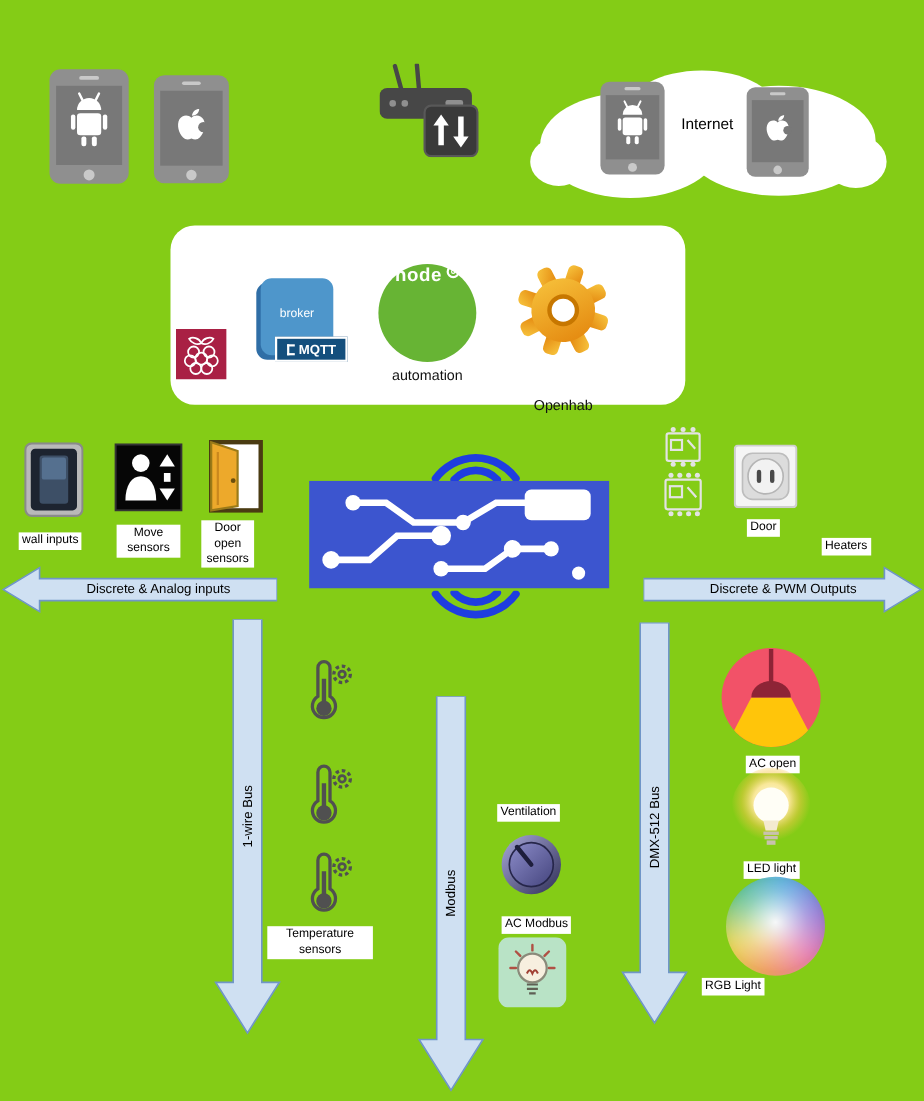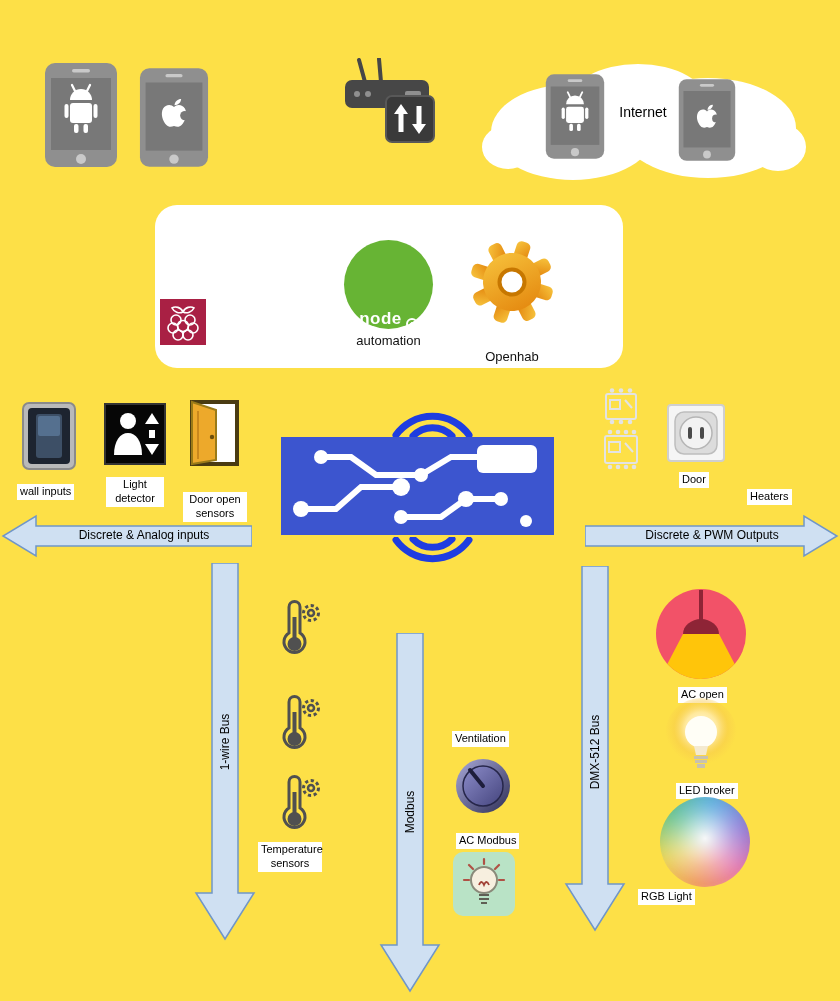--- a/index.html
+++ b/index.html
@@ -1,27 +1,27 @@
 <!DOCTYPE html>
 <html><head>
 <meta charset="utf-8">
 <style>
   *{margin:0;padding:0;box-sizing:border-box}
   html,body{background:#000}
-  #canvas{position:relative;width:840px;height:1001px;background:#fde047;overflow:hidden;
+  #canvas{position:relative;width:840px;height:1001px;background:#84cc16;overflow:hidden;
           font-family:"Liberation Sans",sans-serif}
   .abs{position:absolute}
   .flip-v svg{transform:scaleY(-1)}
 
   .hub{position:absolute;left:155px;top:205px;width:468px;height:163px;background:#fff;border-radius:22px}
   .hub-caption{position:absolute;text-align:center;font-size:13px;color:#111}
 
   .cloud-label{position:absolute;left:118px;top:52px;width:94px;text-align:center;font-size:14px;color:#000}
 
-  .node-circle{width:89px;height:89px;border-radius:50%;background:#67b434;display:flex;align-items:flex-end;justify-content:center}
+  .node-circle{width:89px;height:89px;border-radius:50%;background:#67b434;display:flex;align-items:flex-start;justify-content:center}
   .node-text{color:#fff;font-size:17px;font-weight:bold;letter-spacing:.5px}
   .node-badge{display:inline-block;width:12px;height:12px;border:2px solid #fff;border-radius:50%;margin-left:4px;position:relative;top:1px}
   .node-badge::after{content:"";position:absolute;inset:2px;border:1.5px solid #fff;border-radius:50%}
 
   .mqtt{width:84px;height:80px}
   .mqtt-body{position:absolute;left:0;top:0;width:66px;height:70px;background:#4e96cb;border-radius:10px;box-shadow:-4px 4px 0 #2f6ea6}
   .mqtt-broker-text{position:absolute;left:0;top:26px;width:100%;text-align:center;color:#fff;font-size:11px}
   .mqtt-banner{position:absolute;left:13px;top:53px;width:66px;height:23px;background:#144f7d;border:2px solid #fff;
                display:flex;align-items:center;justify-content:center;gap:4px;color:#fff;font-weight:bold;font-size:12px}
   .mqtt-glyph{width:7px;height:10px;border:2px solid #fff;border-right:none;display:inline-block}
@@ -335,33 +335,42 @@
     <div class="cloud-label">Internet</div>
   </div>
 
   <div class="hub">
     <div class="abs" style="left:5px;top:94px;width:46px;height:46px">
       <svg width="46" height="46">
           <use href="#sym-raspberry"></use>
         </svg>
     </div>
 
+    <div class="mqtt abs" style="left:82px;top:48px">
+      <div class="mqtt-body">
+        <span class="mqtt-broker-text">broker</span>
+      </div>
+      <div class="mqtt-banner">
+        <span class="mqtt-glyph"></span>
+        <span>MQTT</span>
+      </div>
+    </div>
 
     <div class="node-circle abs" style="left:189px;top:35px">
       <span class="node-text">node</span>
       <span class="node-badge"></span>
     </div>
     <div class="hub-caption" style="left:189px;top:128px;width:89px">automation</div>
 
     <div class="abs" style="left:313px;top:33px;width:88px;height:88px">
       <svg width="88" height="88">
           <use href="#sym-gear"></use>
         </svg>
     </div>
-    <div class="hub-caption" style="left:313px;top:144px;width:88px">Openhab</div>
+    <div class="hub-caption" style="left:313px;top:156px;width:88px">Openhab</div>
   </div>
 
   <div class="abs" style="left:380px;top:398px;width:105px;height:40px">
     <svg width="105" height="40">
         <use href="#sym-wifi"></use>
       </svg>
   </div>
   <div class="abs" style="left:281px;top:437px;width:273px;height:98px">
     <svg width="273" height="98">
         <use href="#sym-pcb"></use>
@@ -378,28 +387,28 @@
         <use href="#sym-wallswitch"></use>
       </svg>
   </div>
   <div class="lbl nowrap" style="left:17px;top:484px">wall inputs</div>
 
   <div class="abs" style="left:104px;top:403px;width:62px;height:62px">
     <svg width="62" height="62">
         <use href="#sym-move"></use>
       </svg>
   </div>
-  <div class="lbl" style="left:106px;top:477px;width:58px">Light detector</div>
+  <div class="lbl" style="left:106px;top:477px;width:58px">Move sensors</div>
 
   <div class="abs" style="left:176px;top:399px;width:64px;height:68px">
     <svg width="64" height="68">
         <use href="#sym-door"></use>
       </svg>
   </div>
-  <div class="lbl" style="left:183px;top:492px;width:64px">Door open sensors</div>
+  <div class="lbl" style="left:183px;top:473px;width:48px">Door open sensors</div>
 
   <div class="abs" style="left:0;top:513px;width:252px;height:46px">
     <svg width="252" height="46">
       <polygon points="252,13 36,13 36,3 3,23 36,43 36,33 252,33" fill="#cfe0f2" stroke="#7096c8" stroke-width="1.5"></polygon>
     </svg>
   </div>
   <div class="arrow-text" style="left:38px;top:528px;width:212px">Discrete &amp; Analog inputs</div>
 
   <div class="abs" style="left:585px;top:513px;width:255px;height:46px">
     <svg width="255" height="46">
@@ -456,21 +465,21 @@
   <div class="abs" style="left:266px;top:692px;width:56px;height:64px">
     <svg width="56" height="64">
         <use href="#sym-thermo"></use>
       </svg>
   </div>
   <div class="abs" style="left:266px;top:772px;width:56px;height:64px">
     <svg width="56" height="64">
         <use href="#sym-thermo"></use>
       </svg>
   </div>
-  <div class="lbl" style="left:258px;top:842px;width:64px">Temperature sensors</div>
+  <div class="lbl" style="left:243px;top:842px;width:96px">Temperature sensors</div>
 
   <div class="lbl nowrap" style="left:452px;top:731px">Ventilation</div>
   <div class="abs" style="left:454px;top:757px;width:58px;height:58px">
     <svg width="58" height="58">
         <use href="#sym-knob"></use>
       </svg>
   </div>
 
   <div class="lbl nowrap" style="left:456px;top:833px">AC Modbus</div>
   <div class="abs" style="left:453px;top:852px;width:62px;height:64px">
@@ -484,21 +493,21 @@
         <use href="#sym-aclight"></use>
       </svg>
   </div>
   <div class="lbl nowrap" style="left:678px;top:687px">AC open</div>
 
   <div class="abs" style="left:664px;top:698px;width:74px;height:84px">
     <svg width="74" height="84">
         <use href="#sym-led"></use>
       </svg>
   </div>
-  <div class="lbl nowrap" style="left:676px;top:783px">LED broker</div>
+  <div class="lbl nowrap" style="left:676px;top:783px">LED light</div>
 
   <div class="rgb-ball" style="left:660px;top:797px;width:90px;height:90px">
     <div class="rgb-conic"></div>
     <div class="rgb-sheen"></div>
   </div>
   <div class="lbl nowrap" style="left:638px;top:889px">RGB Light</div>
 
 </div>
 
 </body></html>

